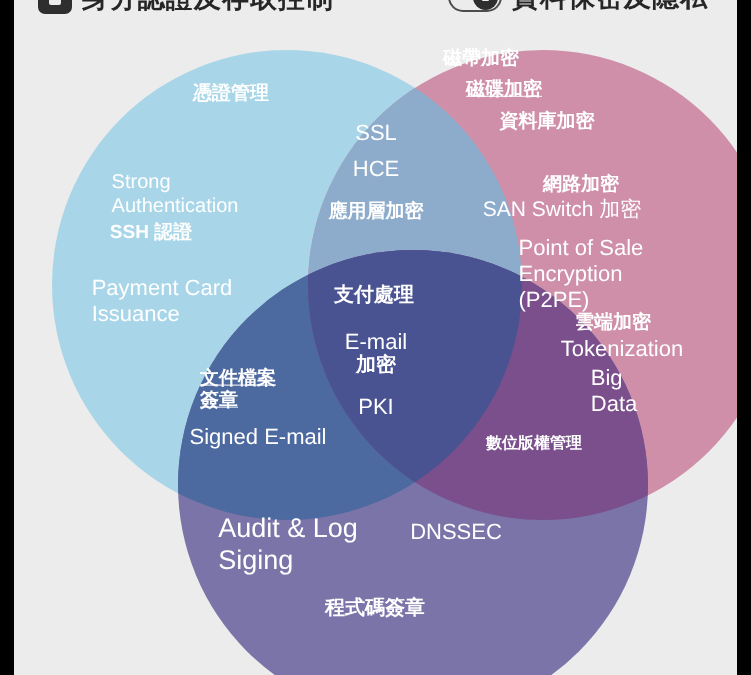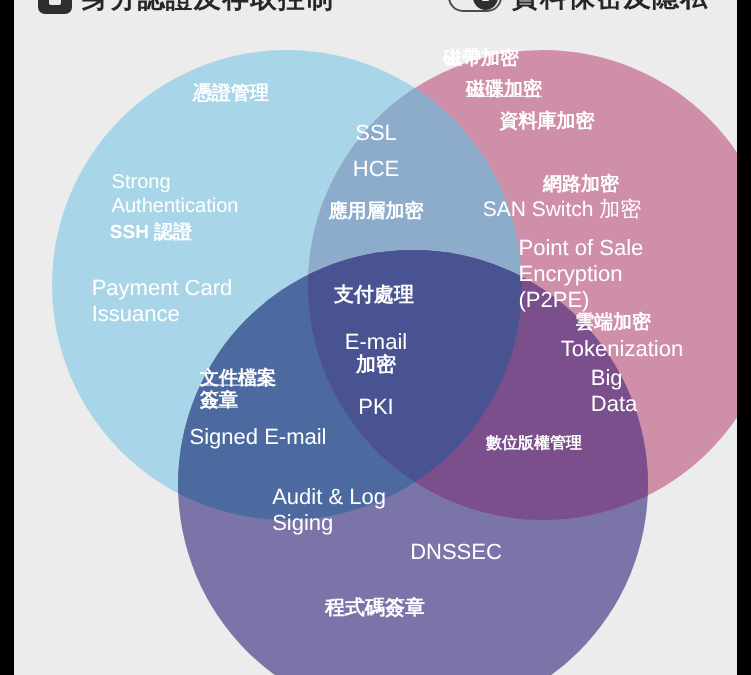--- a/index.html
+++ b/index.html
@@ -179,20 +179,20 @@
     <div class="lbl n" style="left:376px;top:320px;font-size:22px;">E-mail</div>
     <div class="lbl b" style="left:376px;top:344px;font-size:20px;">加密</div>
     <div class="lbl n" style="left:376px;top:385px;font-size:22px;">PKI</div>
 
     <div class="lbl b" style="left:238px;top:368px;font-size:19px;text-decoration:underline;">文件檔案
 簽章</div>
     <div class="lbl n" style="left:258px;top:415px;font-size:22px;">Signed E-mail</div>
 
     <div class="lbl b" style="left:534px;top:398px;font-size:16px;margin-top:24px;">數位版權管理</div>
 
-    <div class="lbl n" style="left:288px;top:488px;font-size:22px;margin-left:41px;">Audit &amp; Log
+    <div class="lbl n" style="left:288px;top:523px;font-size:27px;">Audit &amp; Log
 Siging</div>
-    <div class="lbl n" style="left:456px;top:510px;font-size:22px;margin-top:20px;">DNSSEC</div>
+    <div class="lbl n" style="left:456px;top:510px;font-size:22px;">DNSSEC</div>
     <div class="lbl b" style="left:375px;top:587px;font-size:20px;">程式碼簽章</div>
 
   </div>
 
 </div>
 
 </body></html>

